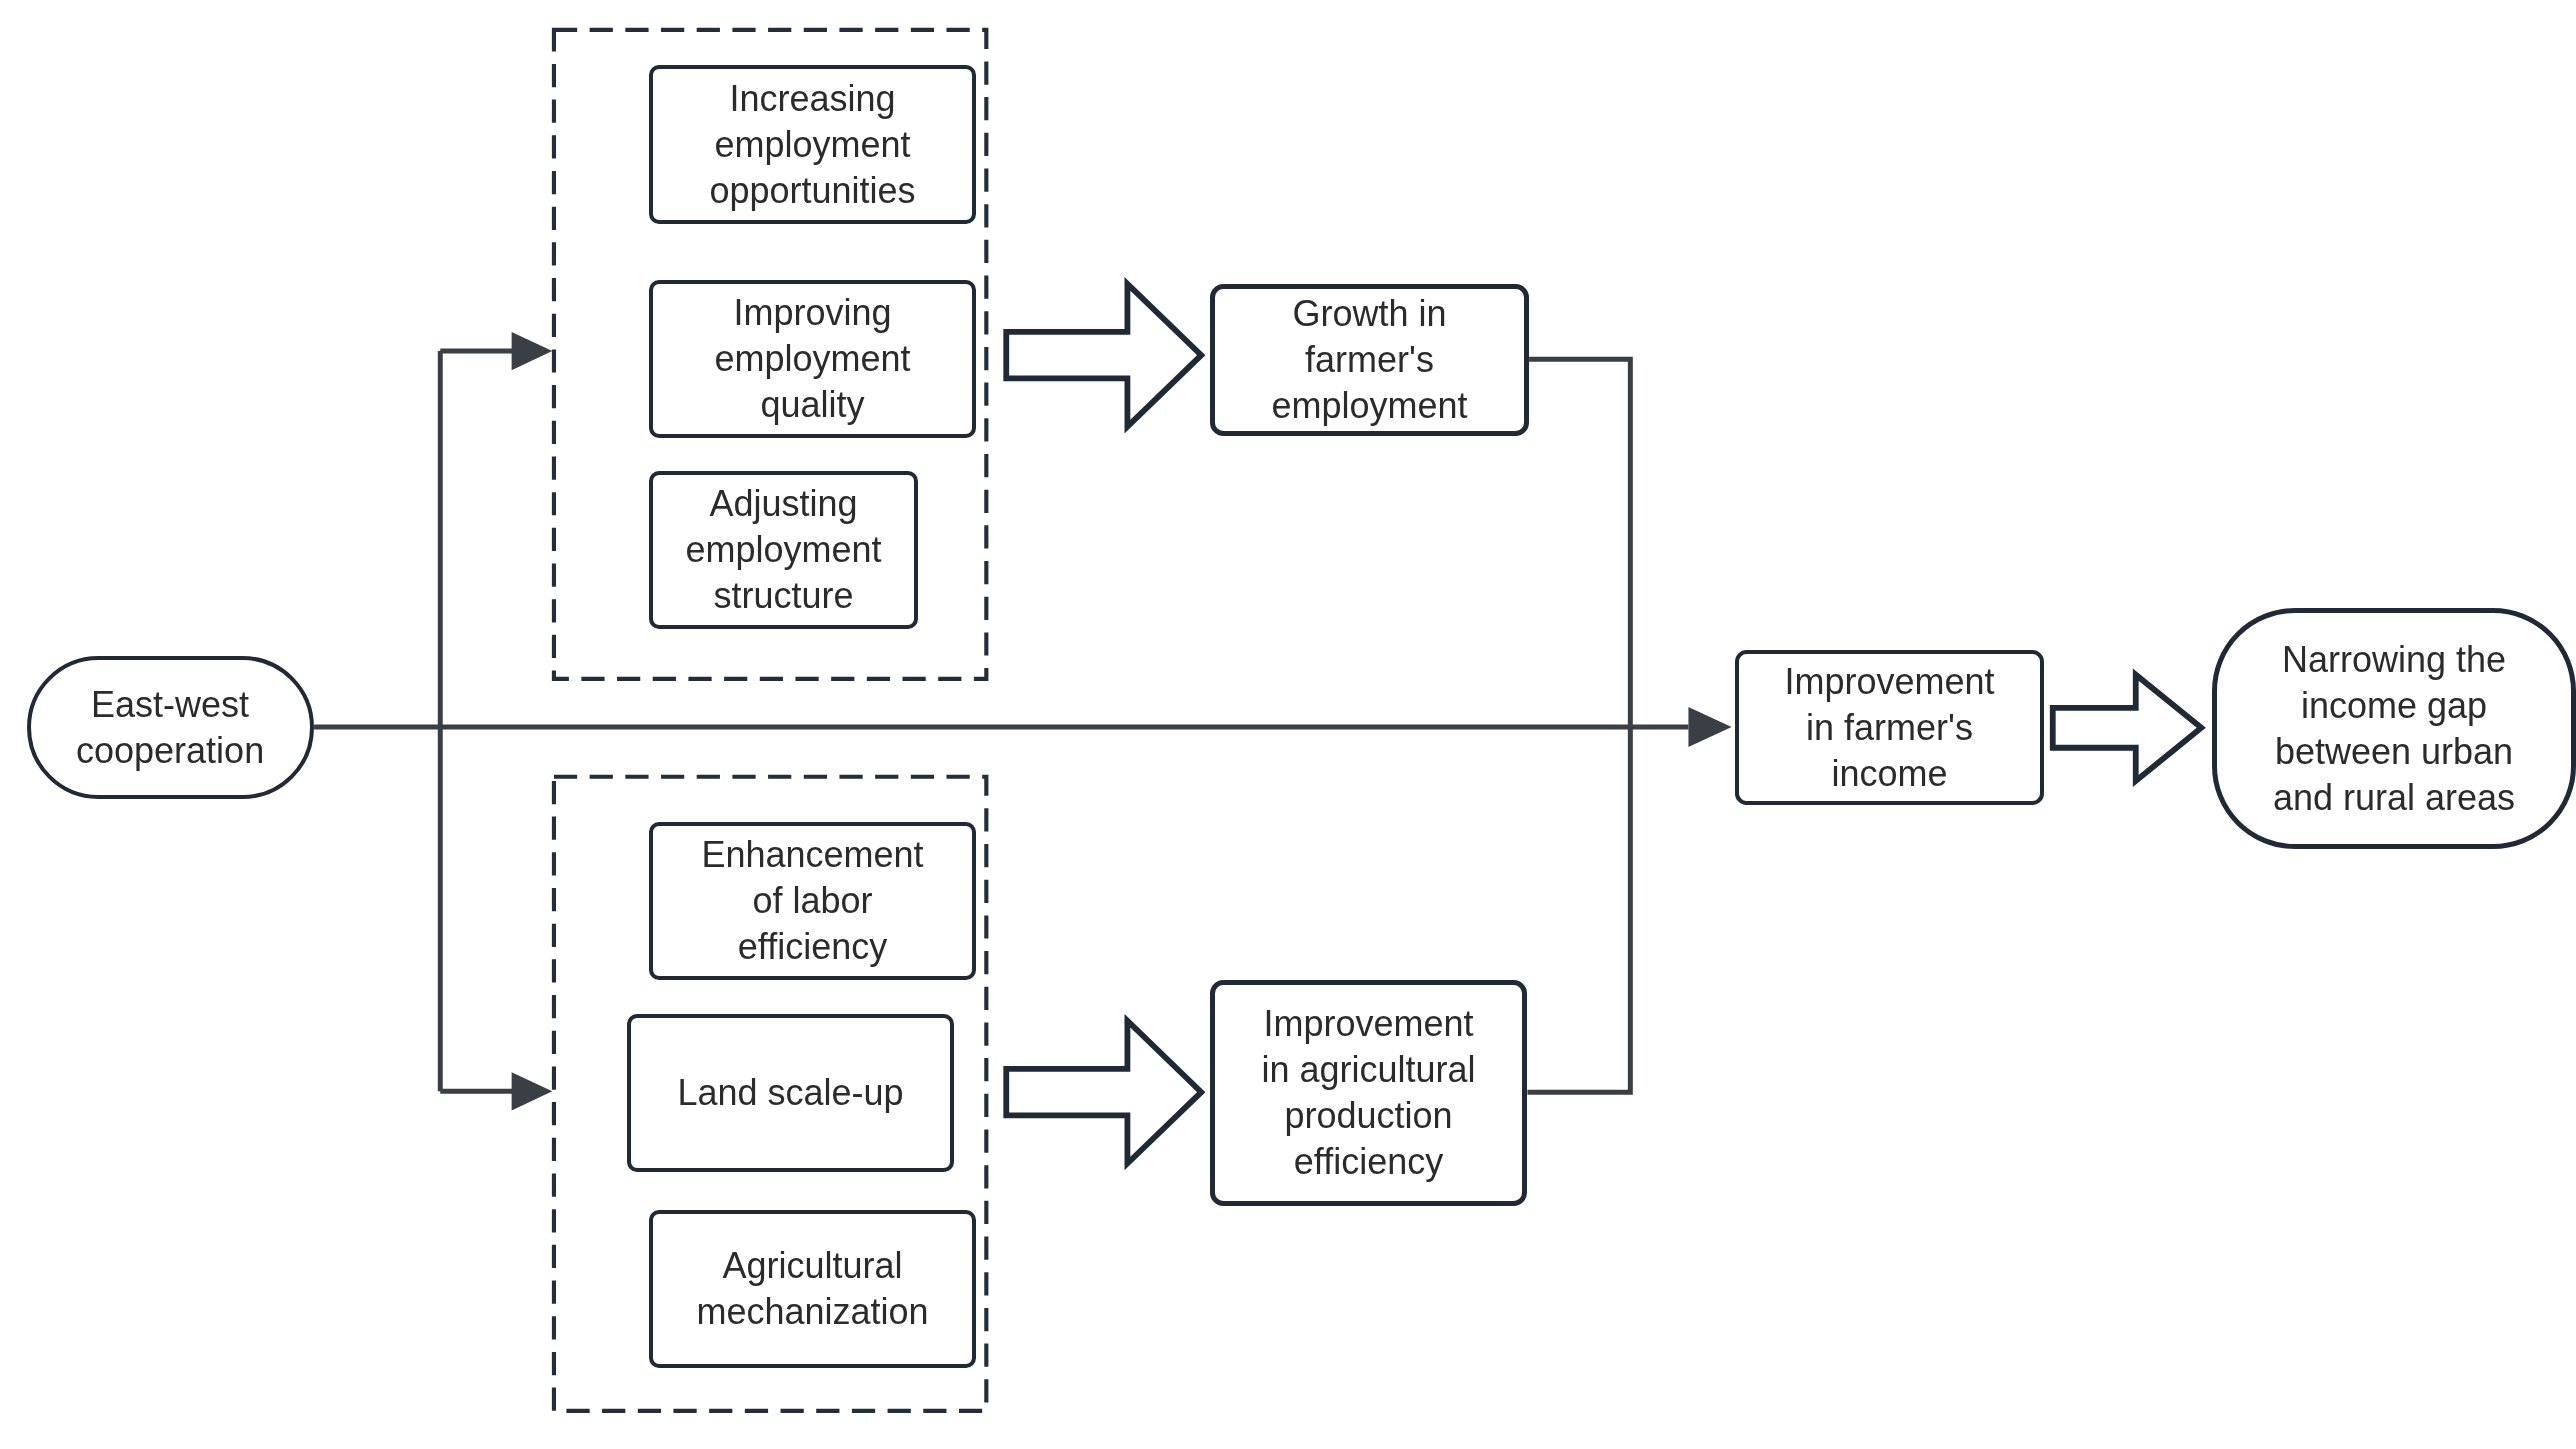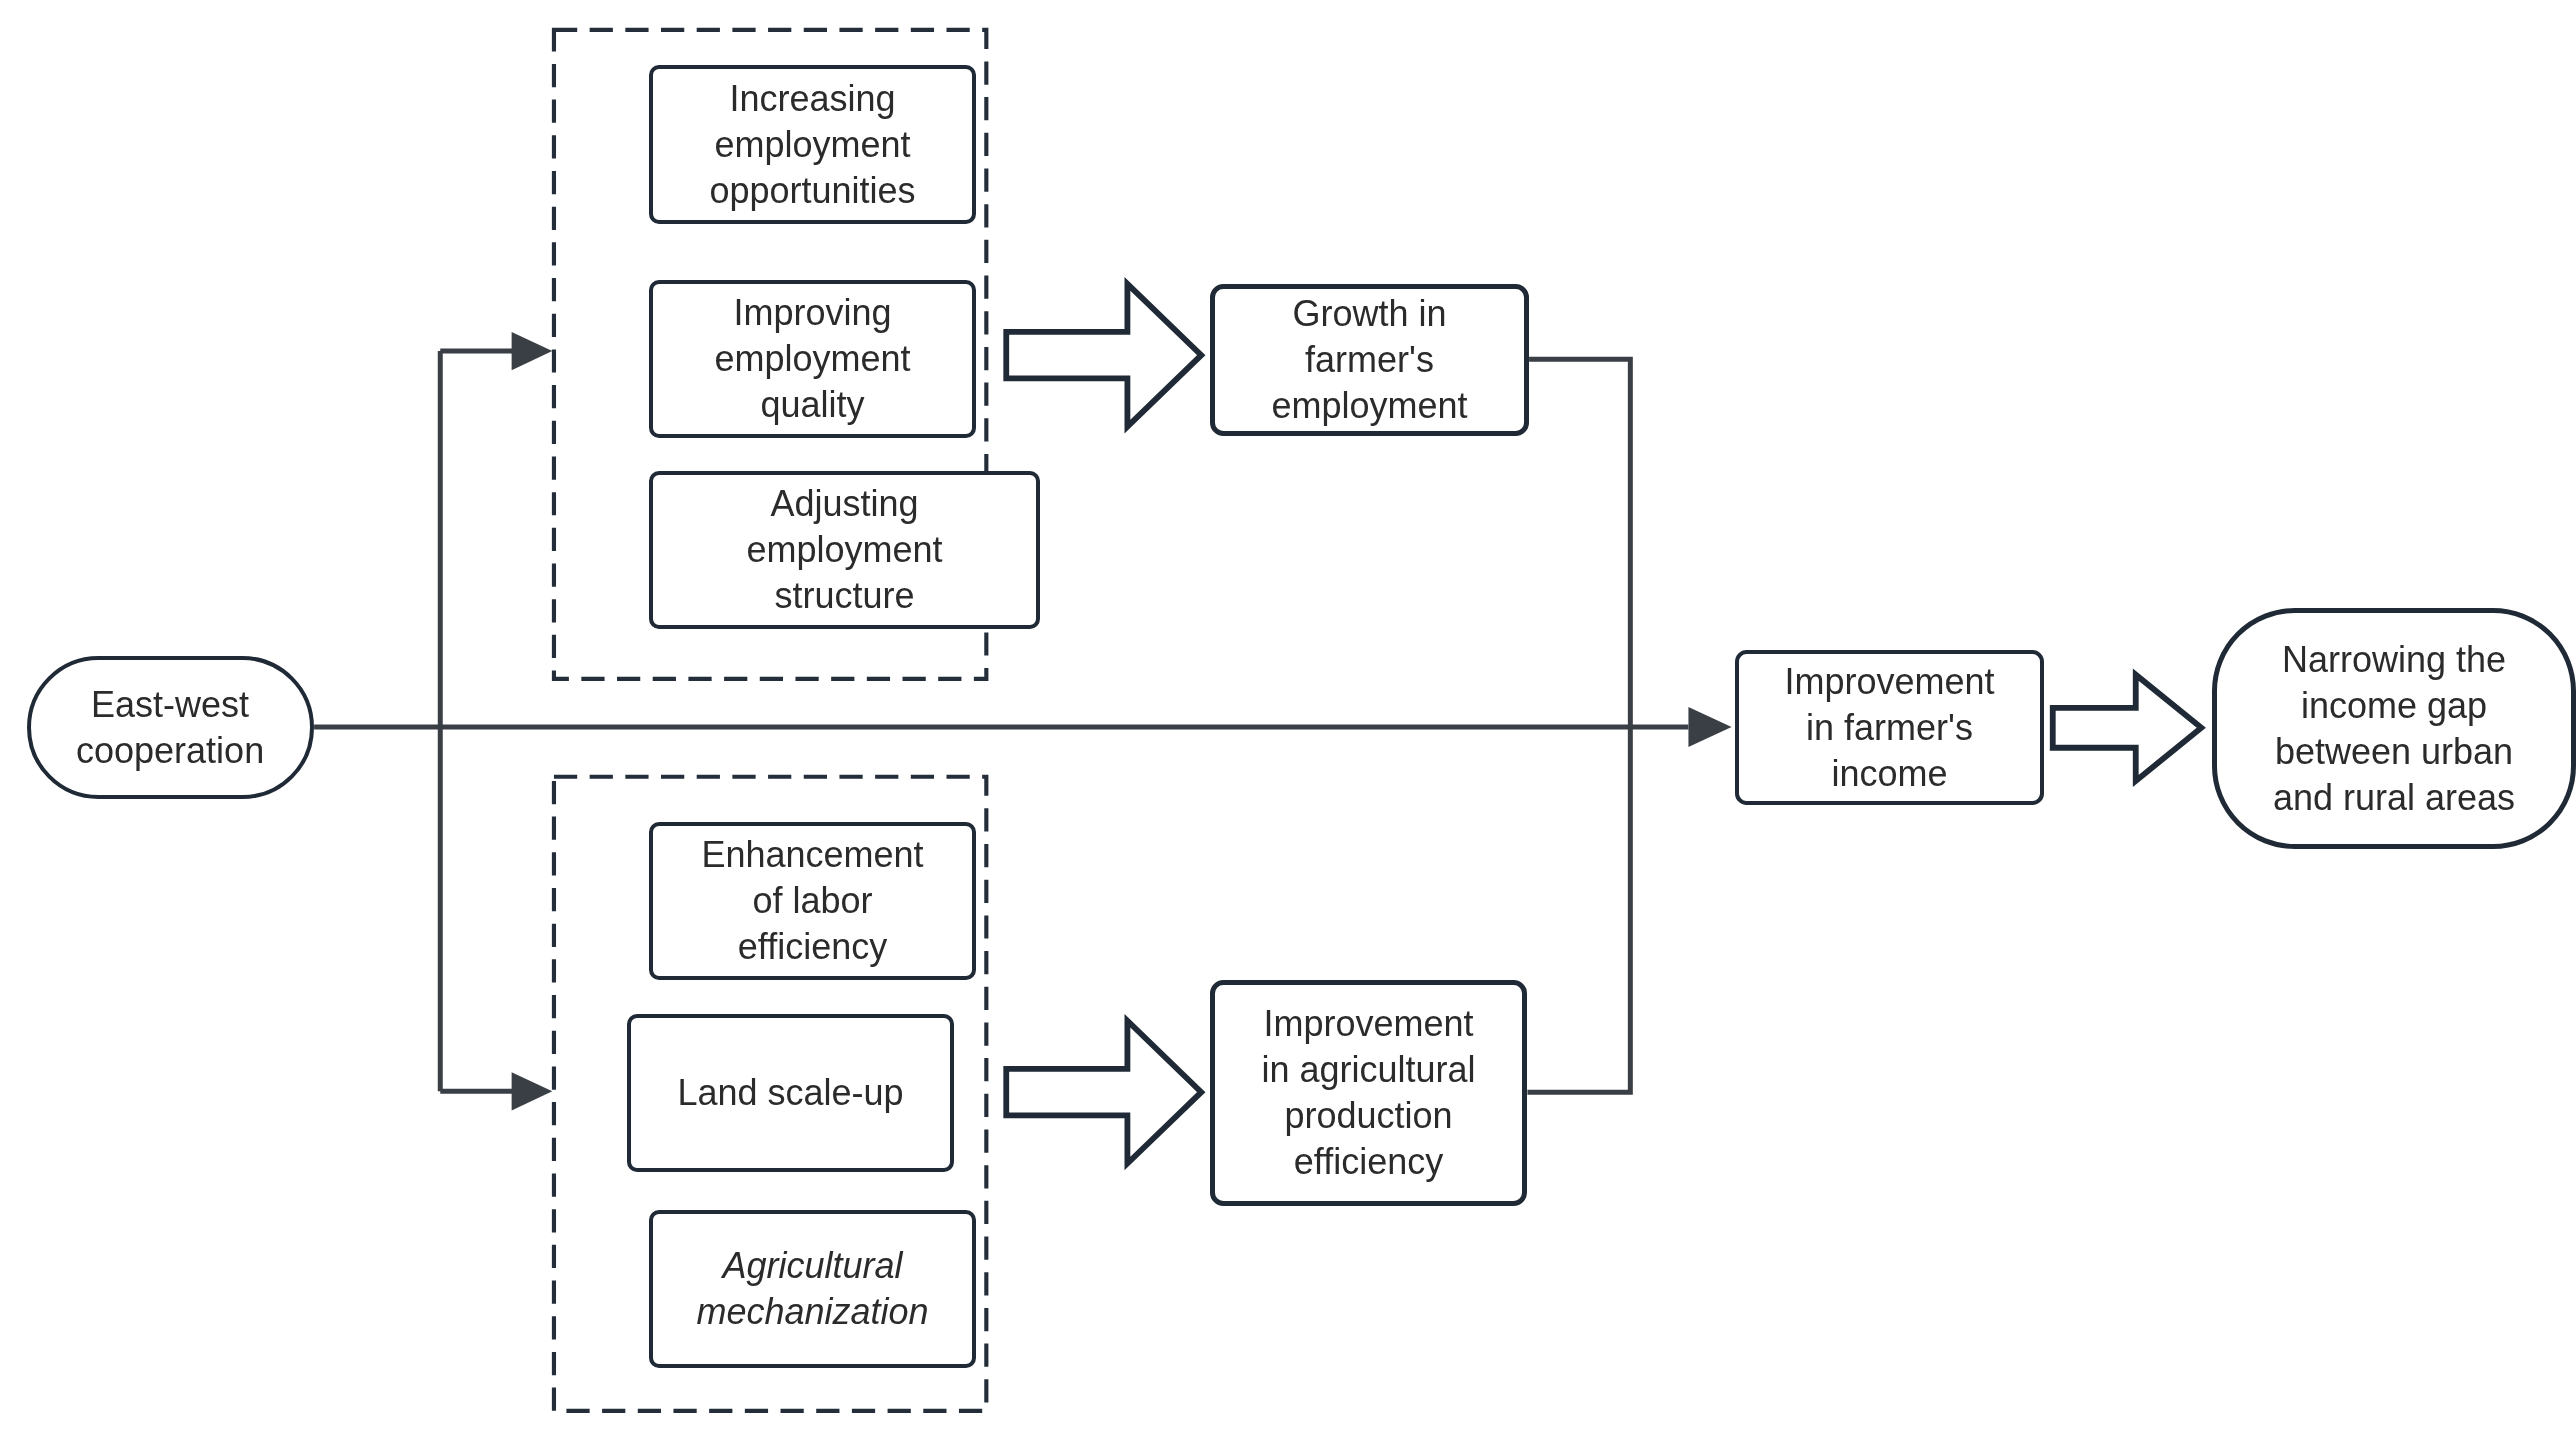--- a/index.html
+++ b/index.html
@@ -35,24 +35,24 @@
     color:var(--text);
   }
   .stadium{border-radius:79px;}
   .rounded-sm{border-radius:13.3px;border-width:5px;}
   .rounded-lg{border-radius:83px;border-width:5px;}
   .plain{border-radius:10px;margin-left:40px;}
   
   #n-source  {left:26.6px;  top:656px;  width:287px; height:143px;}
   #n-f1      {left:609px; top:65px;   width:327px; height:159px;}
   #n-f2      {left:609px; top:280px;  width:327px; height:158px;}
-  #n-f3      {left:609px; top:471px;  width:391px; height:158px;}
+  #n-f3      {left:609px; top:471px;  width:269px; height:158px;}
   #n-f4      {left:609px; top:822px;  width:327px; height:158px;}
   #n-f5      {left:587px; top:1014px; width:327px; height:158px;}
-  #n-f6      {left:609px; top:1210px; width:327px; height:158px;font-style:italic;}
+  #n-f6      {left:609px; top:1210px; width:327px; height:158px;}
   #n-emp     {left:1210px;top:284px;  width:319px; height:152px;}
   #n-agri    {left:1210px;top:980px; width:317px; height:226px;}
   #n-income  {left:1735px;top:650px;  width:309px; height:155px;border-radius:11.6px;}
   #n-final   {left:2212px;top:608px;  width:364px; height:241px;}
 </style>
 </head>
 <body>
 
 <div class="canvas">
 

